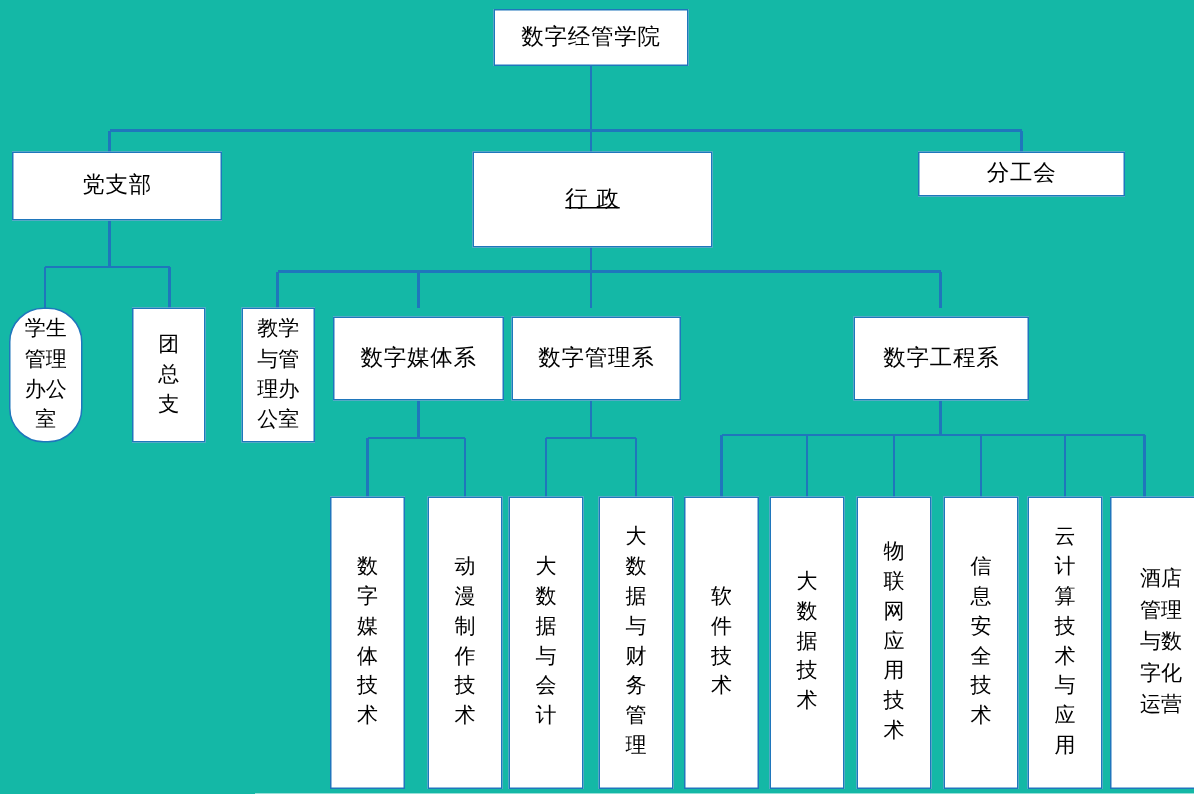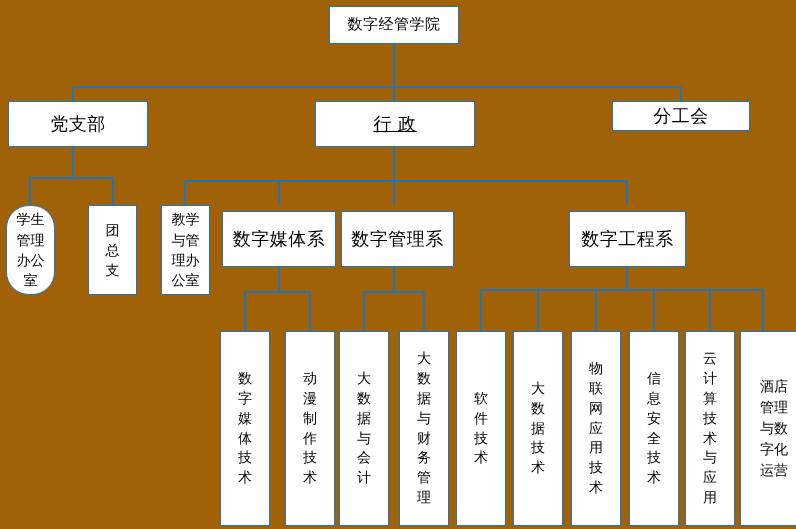--- a/index.html
+++ b/index.html
@@ -4,21 +4,21 @@
 <style>
   html, body {
     margin: 0;
     padding: 0;
     background: #ffffff;
   }
   #chart-root {
     position: relative;
     width: 796px;
     height: 529px;
-    background: #a16207;
+    background: #14b8a6;
     font-family: "DejaVu Sans", "Liberation Sans", sans-serif;
     overflow: hidden;
   }
   #connectors {
     position: absolute;
     left: 0;
     top: 0;
     width: 796px;
     height: 529px;
     pointer-events: none;
@@ -36,21 +36,21 @@
   }
   .node .label {
     display: block;
     text-align: center;
     line-height: 1.28;
     letter-spacing: 0.5px;
     white-space: pre-line;
   }
   
   .node.h .label {
-    font-size: 18px;
+    font-size: 15px;
   }
   .node.h.root .label {
     font-size: 15px;
   }
   
   .node.v {
     align-items: center;
     justify-content: center;
   }
   .node.v .label {
@@ -117,21 +117,21 @@
   </svg>
 
   <div class="node h root" style="left:329px; top:6px; width:130px; height:38px;">
     <span class="label">数字经管学院</span>
   </div>
 
   <div class="node h" style="left:8px; top:101px; width:140px; height:46px;">
     <span class="label">党支部</span>
   </div>
 
-  <div class="node h" style="left:315px; top:101px; width:160px; height:46px;text-decoration:underline;">
+  <div class="node h" style="left:315px; top:101px; width:160px; height:64px;text-decoration:underline;">
     <span class="label">行 政</span>
   </div>
 
   <div class="node h" style="left:612px; top:101px; width:138px; height:30px;">
     <span class="label">分工会</span>
   </div>
 
   <div class="node v narrow" style="left:6px; top:205px; width:49px; height:90px;border-radius:23px;">
     <span class="label">学生
 管理

